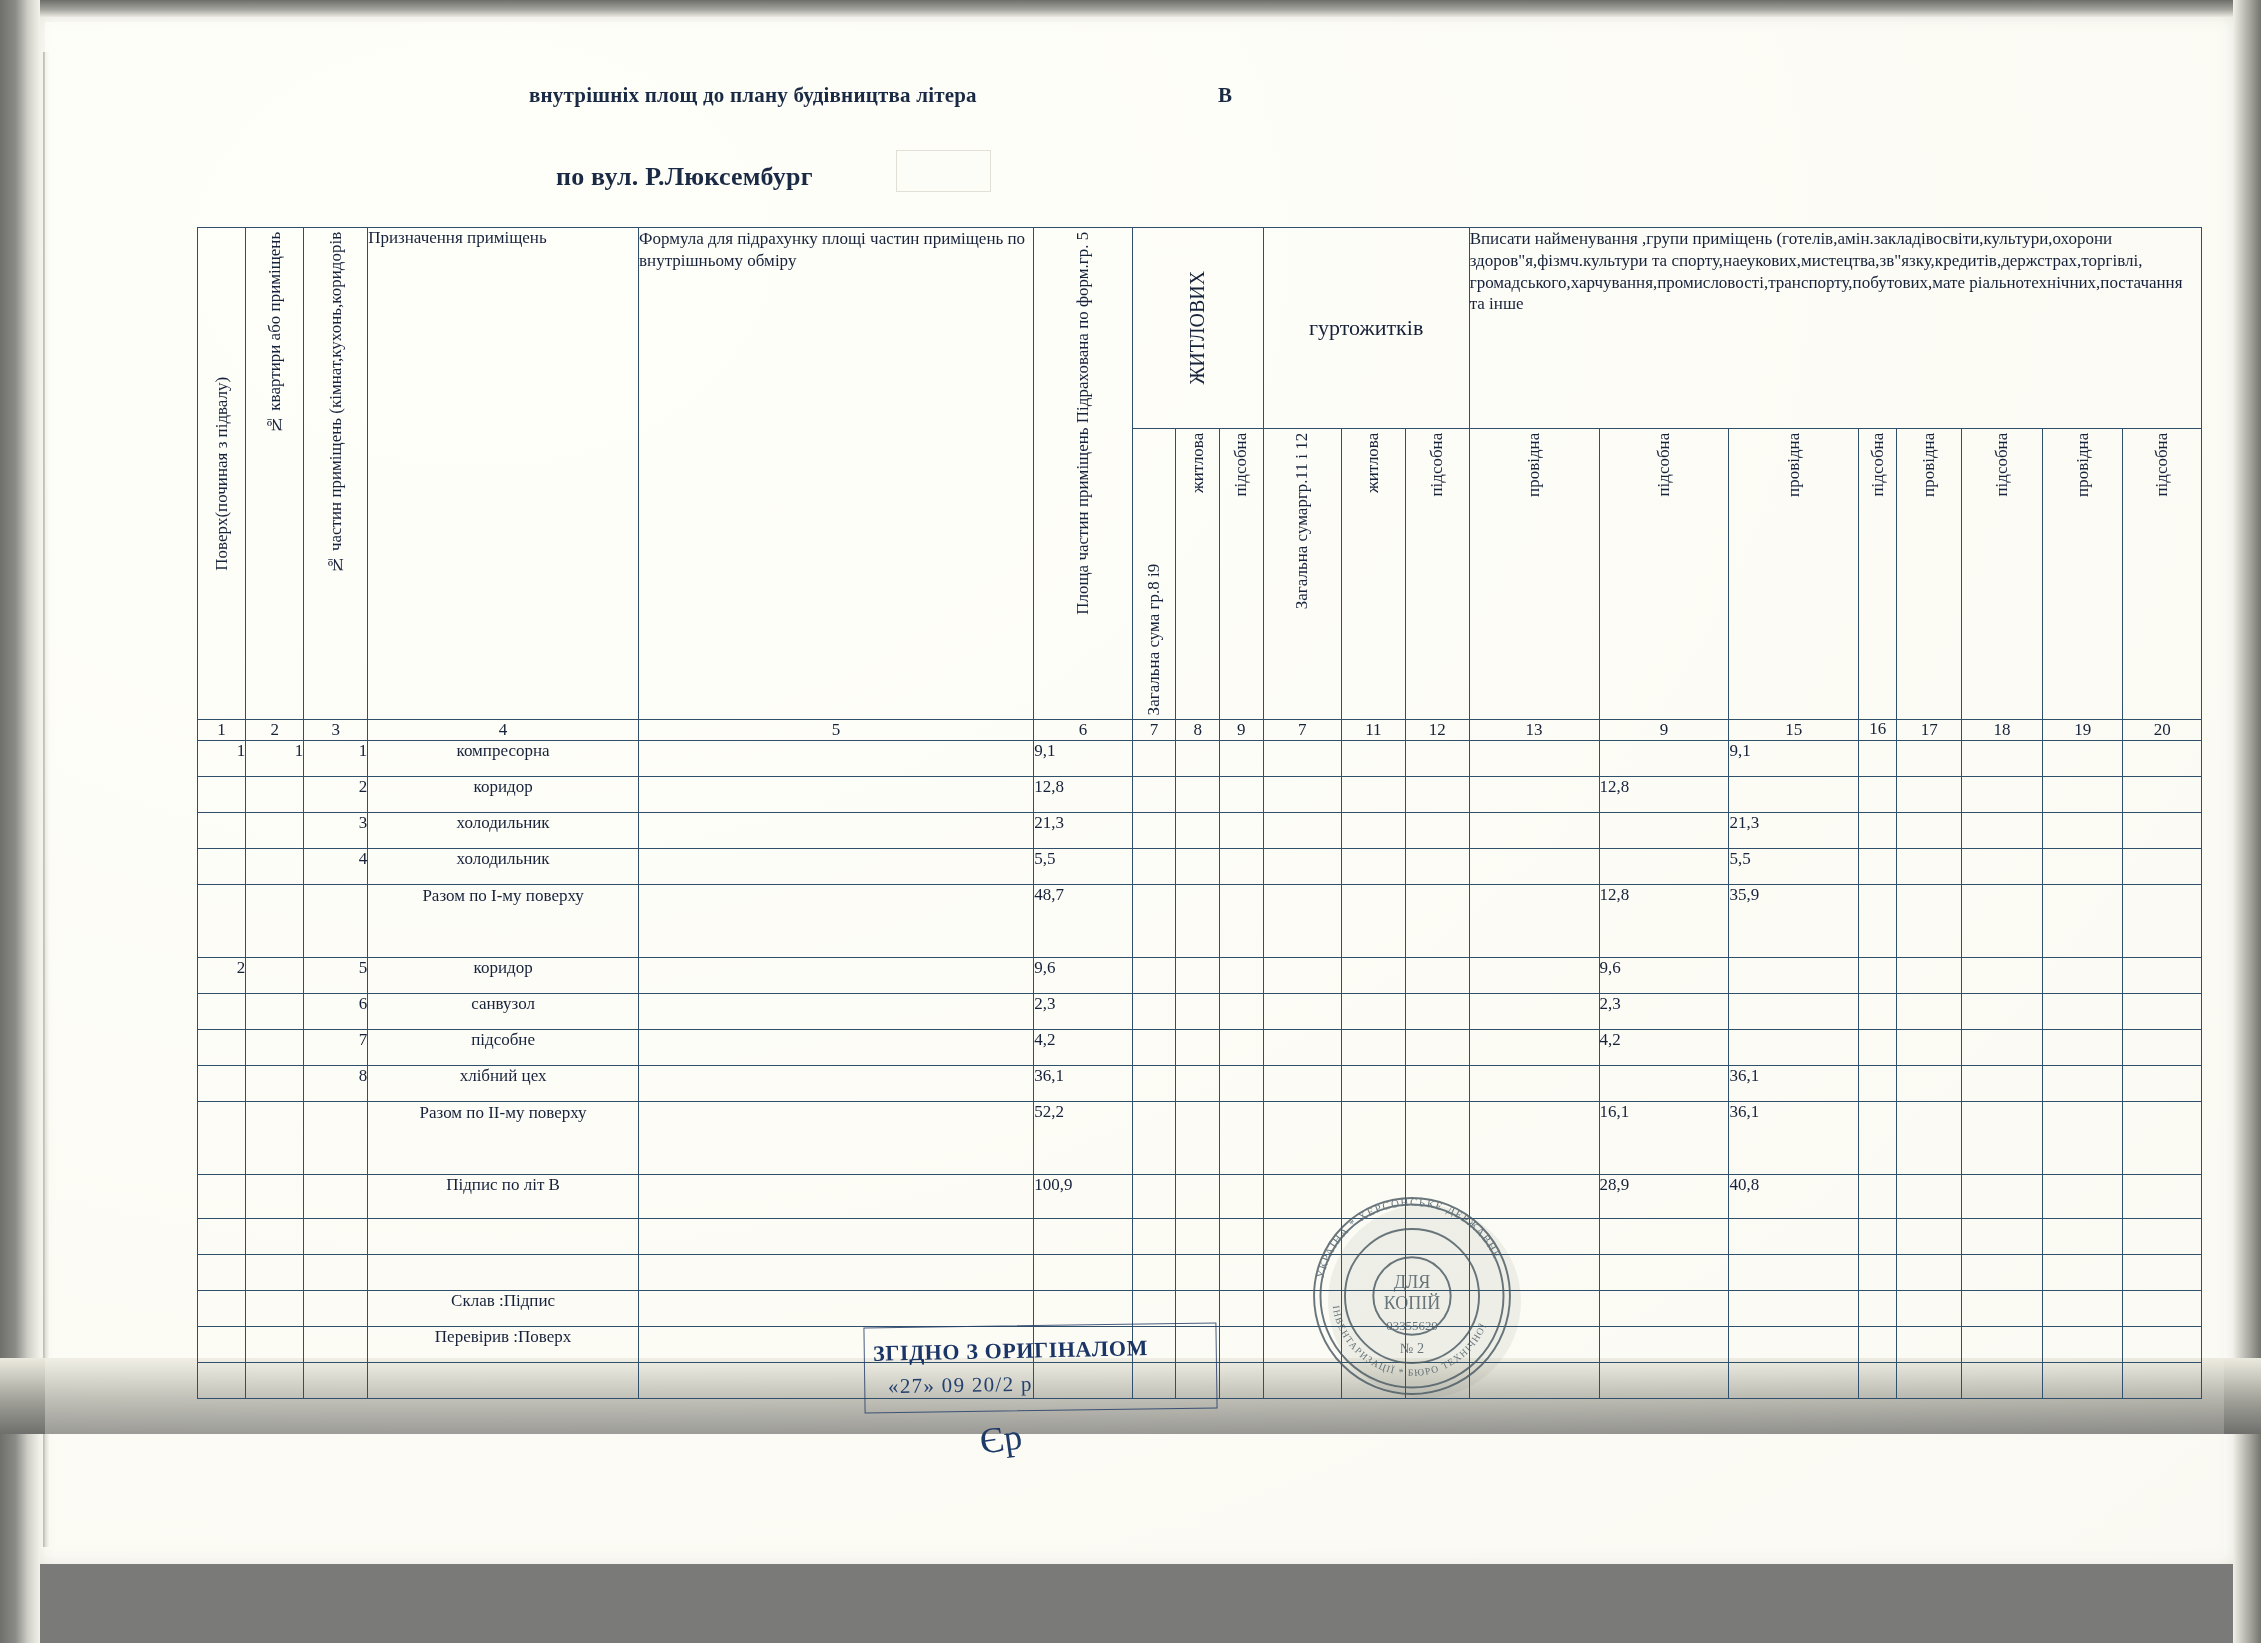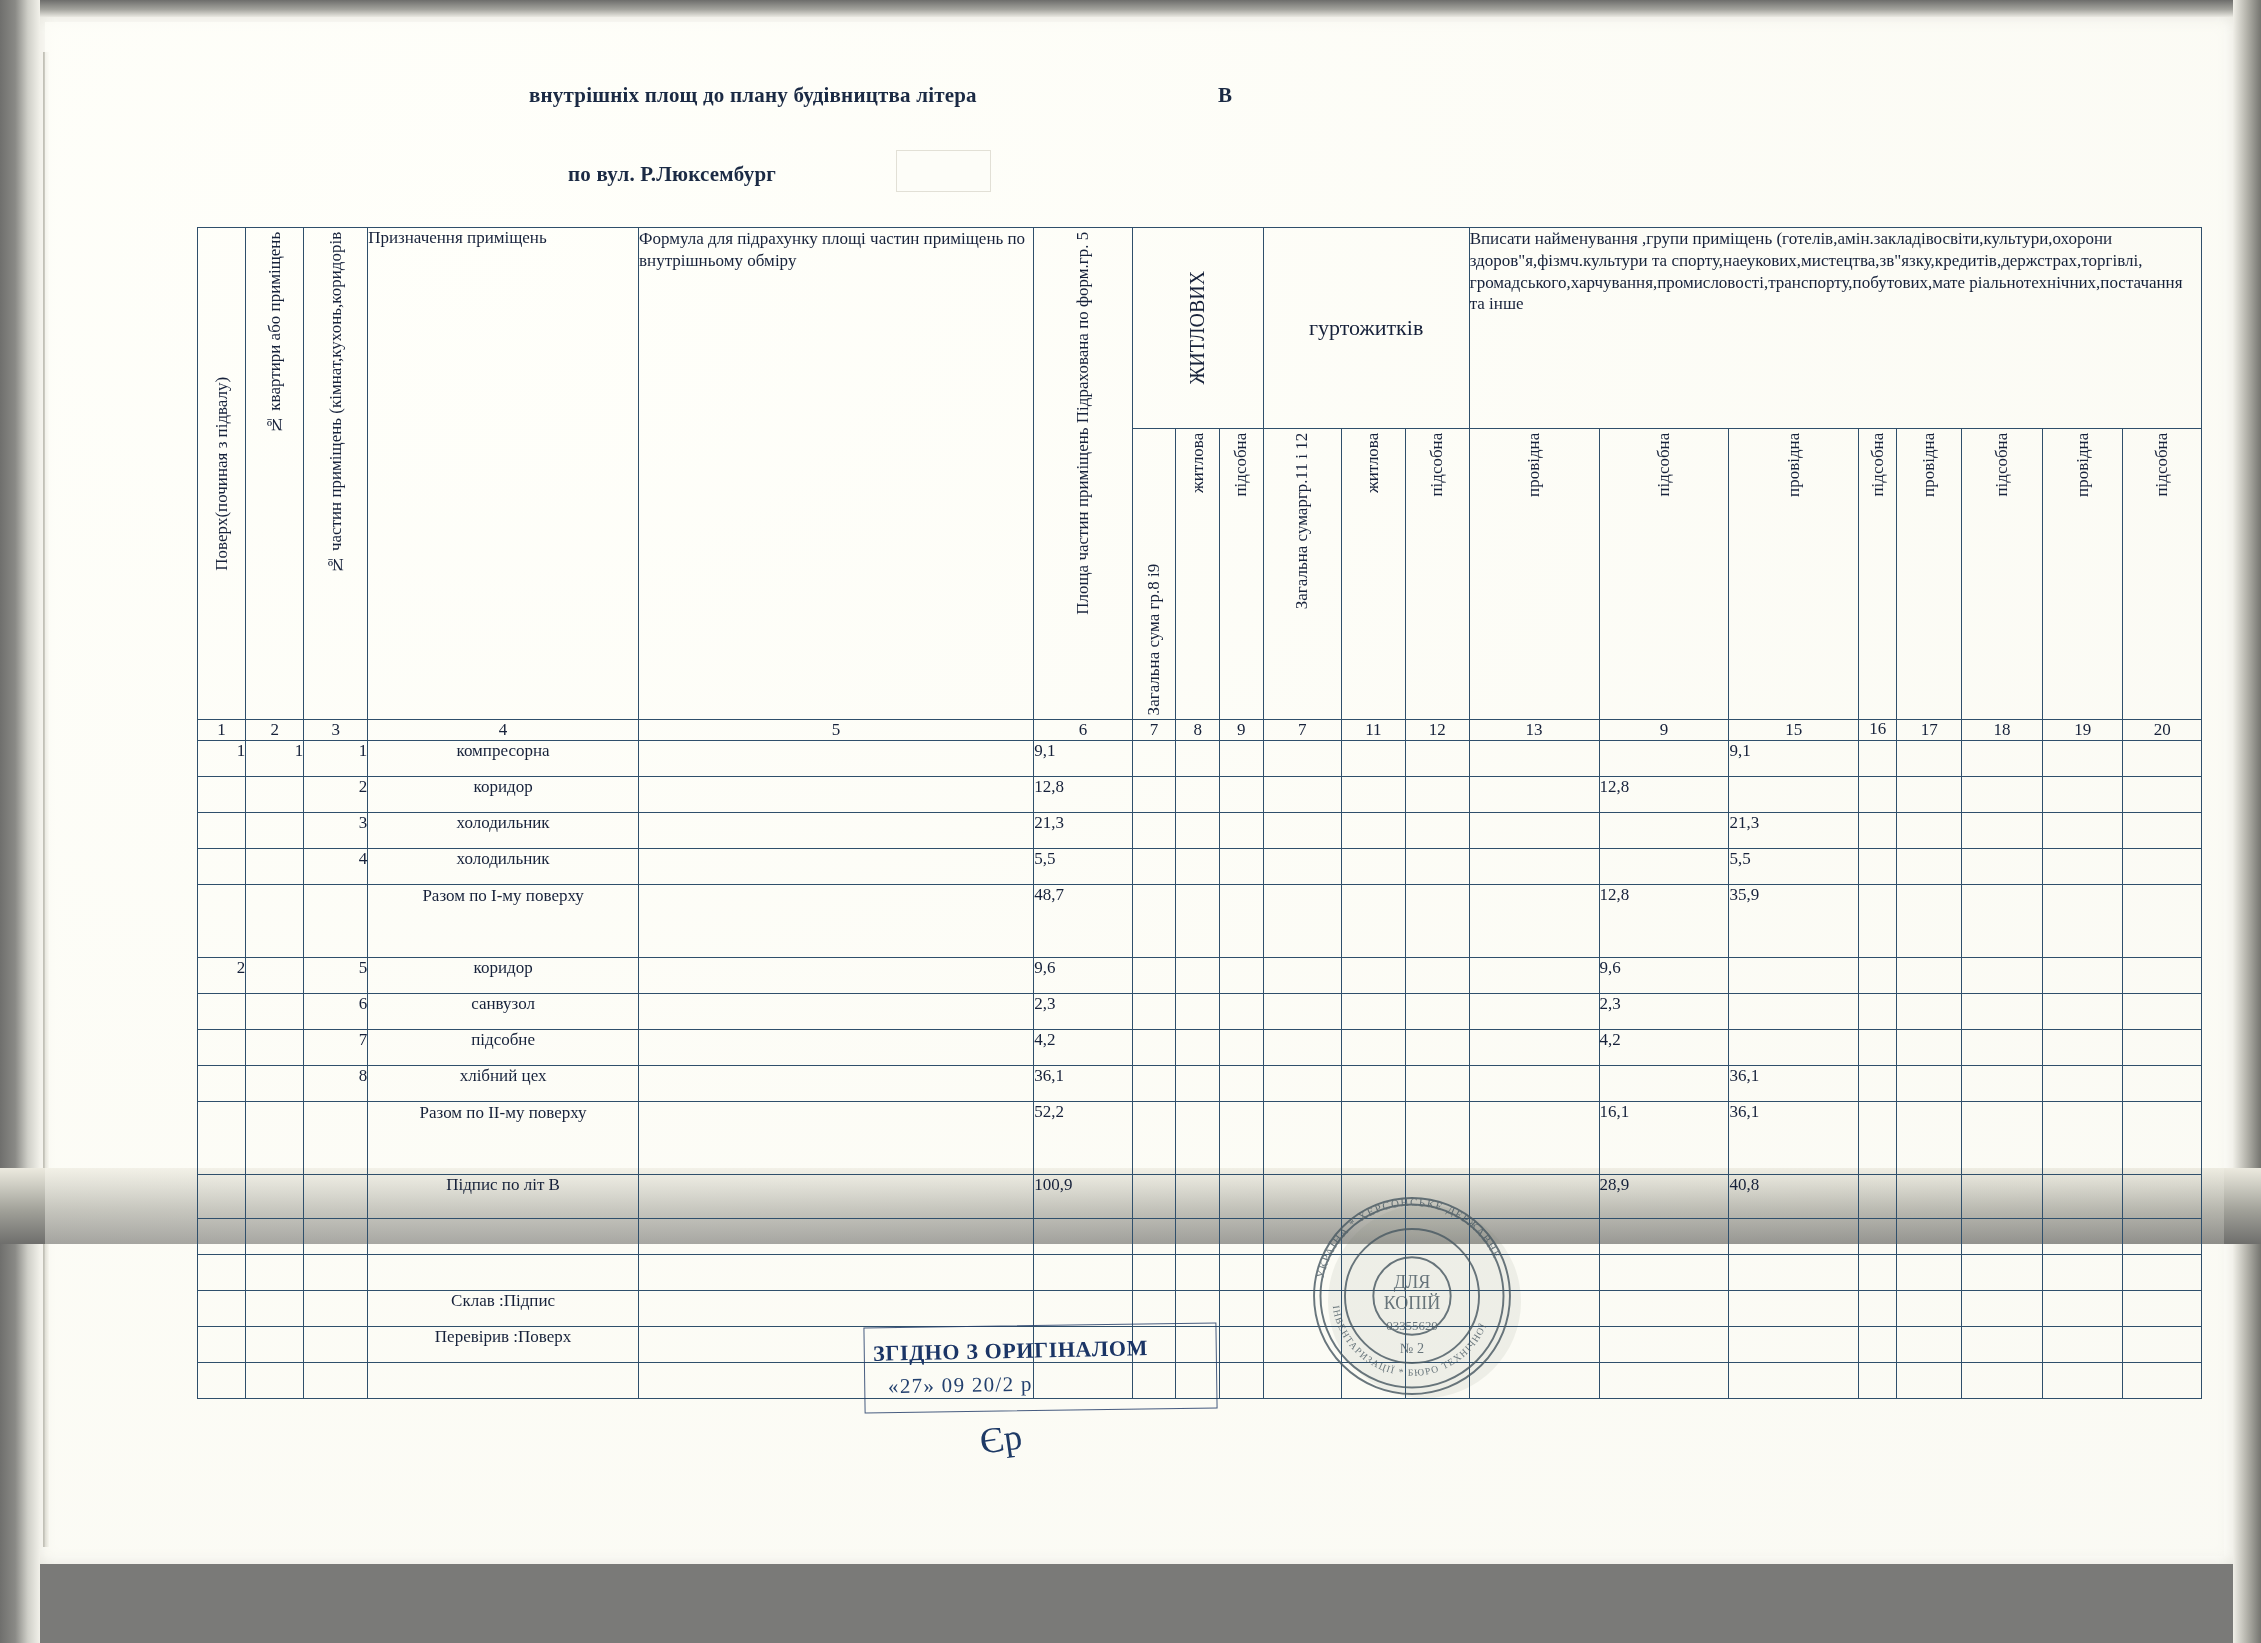--- a/index.html
+++ b/index.html
@@ -10,21 +10,21 @@
   body {
     width: 2261px;
     height: 1644px;
     overflow: hidden;
     font-family: "Liberation Serif", serif;
   }
   .page {
     position: absolute;
     left: 0; top: 0;
     width: 2261px;
-    height: 1244px;
+    height: 1434px;
     background: #fbfbf7;
   }
   
   .scan-edge-left {
     position: absolute;
     left: 0; top: 0;
     width: 40px; height: 1644px;
     background: linear-gradient(to right, #6f6f6d 0%, #8a8a86 38%, #cfcfc8 70%, #f2f1ea 100%);
   }
   .scan-edge-top {
@@ -69,21 +69,21 @@
 
   
   .hdr {
     position: absolute;
     font-weight: bold;
     color: #1b2a44;
     letter-spacing: 0.2px;
   }
   #hdr-line1 { left: 529px; top: 83px; font-size: 21px; }
   #hdr-letter { left: 1218px; top: 83px; font-size: 21px; }
-  #hdr-line2 { left: 556px; top: 162px; font-size: 21px; margin-left: 12px; }
+  #hdr-line2 { left: 556px; top: 162px; font-size: 26px; }
   .hdr-erase {
     position: absolute;
     left: 896px; top: 150px;
     width: 93px; height: 40px;
     background: #fdfdf8;
     border: 0.6px solid #e2e0d6;
   }
 
   
   .tbl-wrap {

